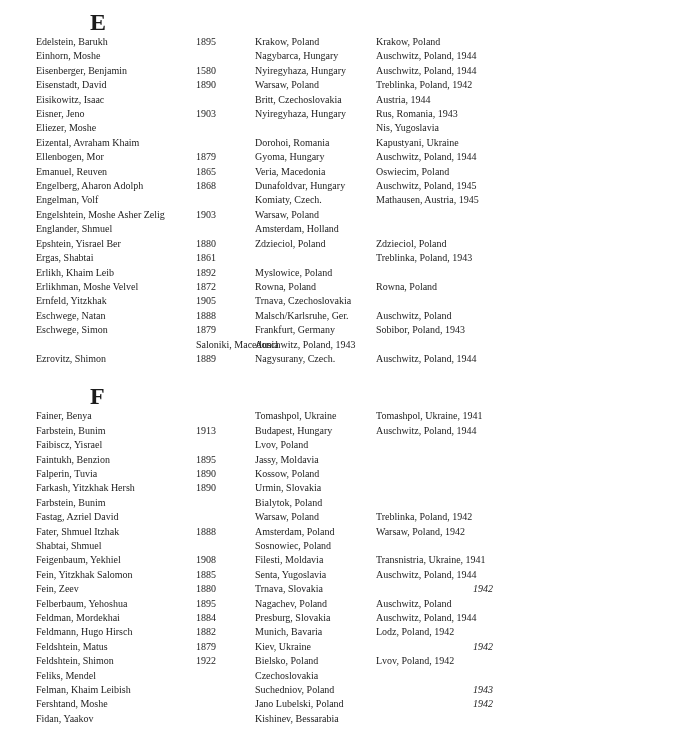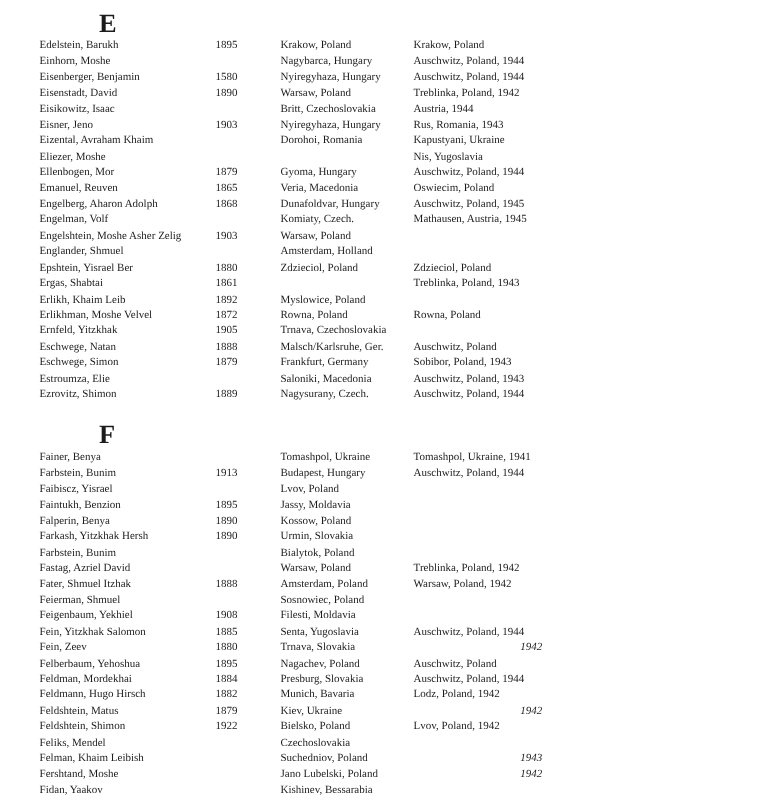--- a/index.html
+++ b/index.html
@@ -74,30 +74,30 @@
         <span class="cell origin">Britt, Czechoslovakia</span>
         <span class="cell death">Austria, 1944</span>
       </div>
       <div class="row">
         <span class="cell name">Eisner, Jeno</span>
         <span class="cell born">1903</span>
         <span class="cell origin">Nyiregyhaza, Hungary</span>
         <span class="cell death">Rus, Romania, 1943</span>
       </div>
       <div class="row">
+        <span class="cell name">Eliezer, Moshe</span>
+        <span class="cell born"></span>
+        <span class="cell origin"></span>
+        <span class="cell death">Nis, Yugoslavia</span>
+      </div>
+      <div class="row">
         <span class="cell name">Eizental, Avraham Khaim</span>
         <span class="cell born"></span>
         <span class="cell origin">Dorohoi, Romania</span>
         <span class="cell death">Kapustyani, Ukraine</span>
-      </div>
-      <div class="row">
-        <span class="cell name">Eliezer, Moshe</span>
-        <span class="cell born"></span>
-        <span class="cell origin"></span>
-        <span class="cell death">Nis, Yugoslavia</span>
       </div>
       <div class="row">
         <span class="cell name">Ellenbogen, Mor</span>
         <span class="cell born">1879</span>
         <span class="cell origin">Gyoma, Hungary</span>
         <span class="cell death">Auschwitz, Poland, 1944</span>
       </div>
       <div class="row">
         <span class="cell name">Emanuel, Reuven</span>
         <span class="cell born">1865</span>
@@ -164,21 +164,20 @@
         <span class="cell origin">Malsch/Karlsruhe, Ger.</span>
         <span class="cell death">Auschwitz, Poland</span>
       </div>
       <div class="row">
         <span class="cell name">Eschwege, Simon</span>
         <span class="cell born">1879</span>
         <span class="cell origin">Frankfurt, Germany</span>
         <span class="cell death">Sobibor, Poland, 1943</span>
       </div>
       <div class="row">
-        <span class="cell name">Estroumza, Elie</span>
         <span class="cell born"></span>
         <span class="cell origin">Saloniki, Macedonia</span>
         <span class="cell death">Auschwitz, Poland, 1943</span>
       </div>
       <div class="row">
         <span class="cell name">Ezrovitz, Shimon</span>
         <span class="cell born">1889</span>
         <span class="cell origin">Nagysurany, Czech.</span>
         <span class="cell death">Auschwitz, Poland, 1944</span>
       </div>
@@ -202,21 +201,21 @@
         <span class="cell born"></span>
         <span class="cell origin">Lvov, Poland</span>
         <span class="cell death"></span>
       </div>
       <div class="row">
         <span class="cell name">Faintukh, Benzion</span>
         <span class="cell born">1895</span>
         <span class="cell origin">Jassy, Moldavia</span>
       </div>
       <div class="row">
-        <span class="cell name">Falperin, Benya</span>
+        <span class="cell name">Falperin, Tuvia</span>
         <span class="cell born">1890</span>
         <span class="cell origin">Kossow, Poland</span>
         <span class="cell death"></span>
       </div>
       <div class="row">
         <span class="cell name">Farkash, Yitzkhak Hersh</span>
         <span class="cell born">1890</span>
         <span class="cell origin">Urmin, Slovakia</span>
         <span class="cell death"></span>
       </div>
@@ -232,29 +231,30 @@
         <span class="cell origin">Warsaw, Poland</span>
         <span class="cell death">Treblinka, Poland, 1942</span>
       </div>
       <div class="row">
         <span class="cell name">Fater, Shmuel Itzhak</span>
         <span class="cell born">1888</span>
         <span class="cell origin">Amsterdam, Poland</span>
         <span class="cell death">Warsaw, Poland, 1942</span>
       </div>
       <div class="row">
-        <span class="cell name">Feierman, Shmuel</span>
+        <span class="cell name">Shabtai, Shmuel</span>
         <span class="cell born"></span>
         <span class="cell origin">Sosnowiec, Poland</span>
         <span class="cell death"></span>
       </div>
       <div class="row">
         <span class="cell name">Feigenbaum, Yekhiel</span>
         <span class="cell born">1908</span>
         <span class="cell origin">Filesti, Moldavia</span>
+        <span class="cell death">Transnistria, Ukraine, 1941</span>
       </div>
       <div class="row">
         <span class="cell name">Fein, Yitzkhak Salomon</span>
         <span class="cell born">1885</span>
         <span class="cell origin">Senta, Yugoslavia</span>
         <span class="cell death">Auschwitz, Poland, 1944</span>
       </div>
       <div class="row">
         <span class="cell name">Fein, Zeev</span>
         <span class="cell born">1880</span>

